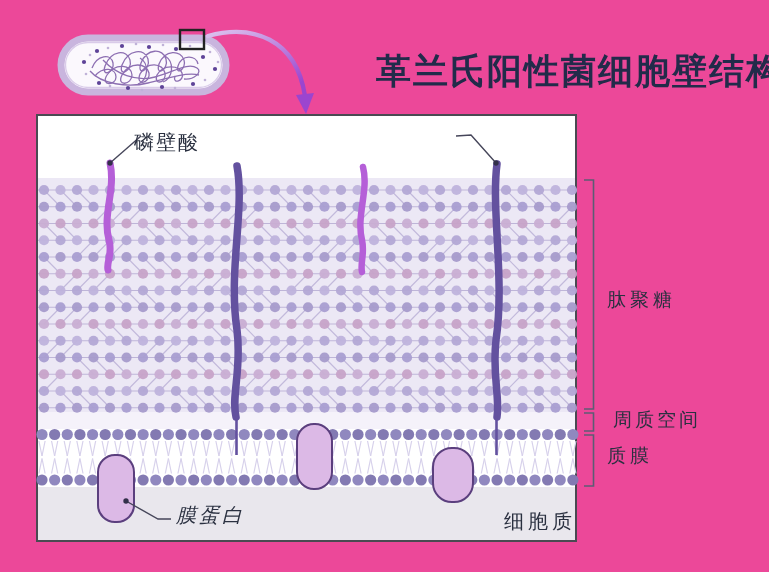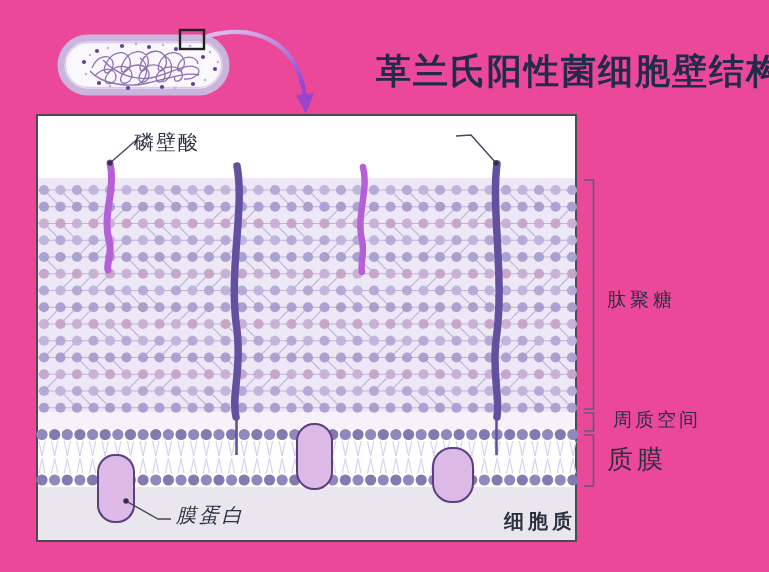--- a/index.html
+++ b/index.html
@@ -8,23 +8,23 @@
   #art{position:absolute;left:0;top:0;}
   .diagram-box{position:absolute;left:36px;top:114px;width:537px;height:424px;
                border:2px solid #4a4a52;background:#ffffff;}
   .lbl{position:absolute;color:#2a3040;white-space:nowrap;line-height:1;}
   #title{position:absolute;left:376px;top:48px;font-size:35px;font-weight:600;
          letter-spacing:2px;color:#222b4a;white-space:nowrap;}
   #lbl-teichoic{left:134px;top:132px;font-size:20px;letter-spacing:2px;}
   #lbl-lipoteichoic{left:348px;top:132px;font-size:20px;letter-spacing:2px;}
   #lbl-pg{left:607px;top:290px;font-size:19px;letter-spacing:4px;text-align:right;}
   #lbl-peri{left:607px;top:410px;font-size:19px;letter-spacing:3px;margin-left:6px;}
-  #lbl-pm{left:607px;top:446px;font-size:26px;letter-spacing:4px;text-align:center;}
+  #lbl-pm{left:607px;top:446px;font-size:19px;letter-spacing:4px;text-align:center;}
   #lbl-mp{left:176px;top:505px;font-size:20px;letter-spacing:3px;font-style:italic;}
-  #lbl-cyto{left:504px;top:511px;font-size:20px;letter-spacing:4px;font-weight:bold;}
+  #lbl-cyto{left:504px;top:511px;font-size:20px;letter-spacing:4px;}
 </style>
 </head>
 <body>
 
 <div class="page">
 
   <div class="diagram-box"></div>
 
   <svg id="art" width="769" height="572" viewBox="0 0 769 572">
     <defs>

